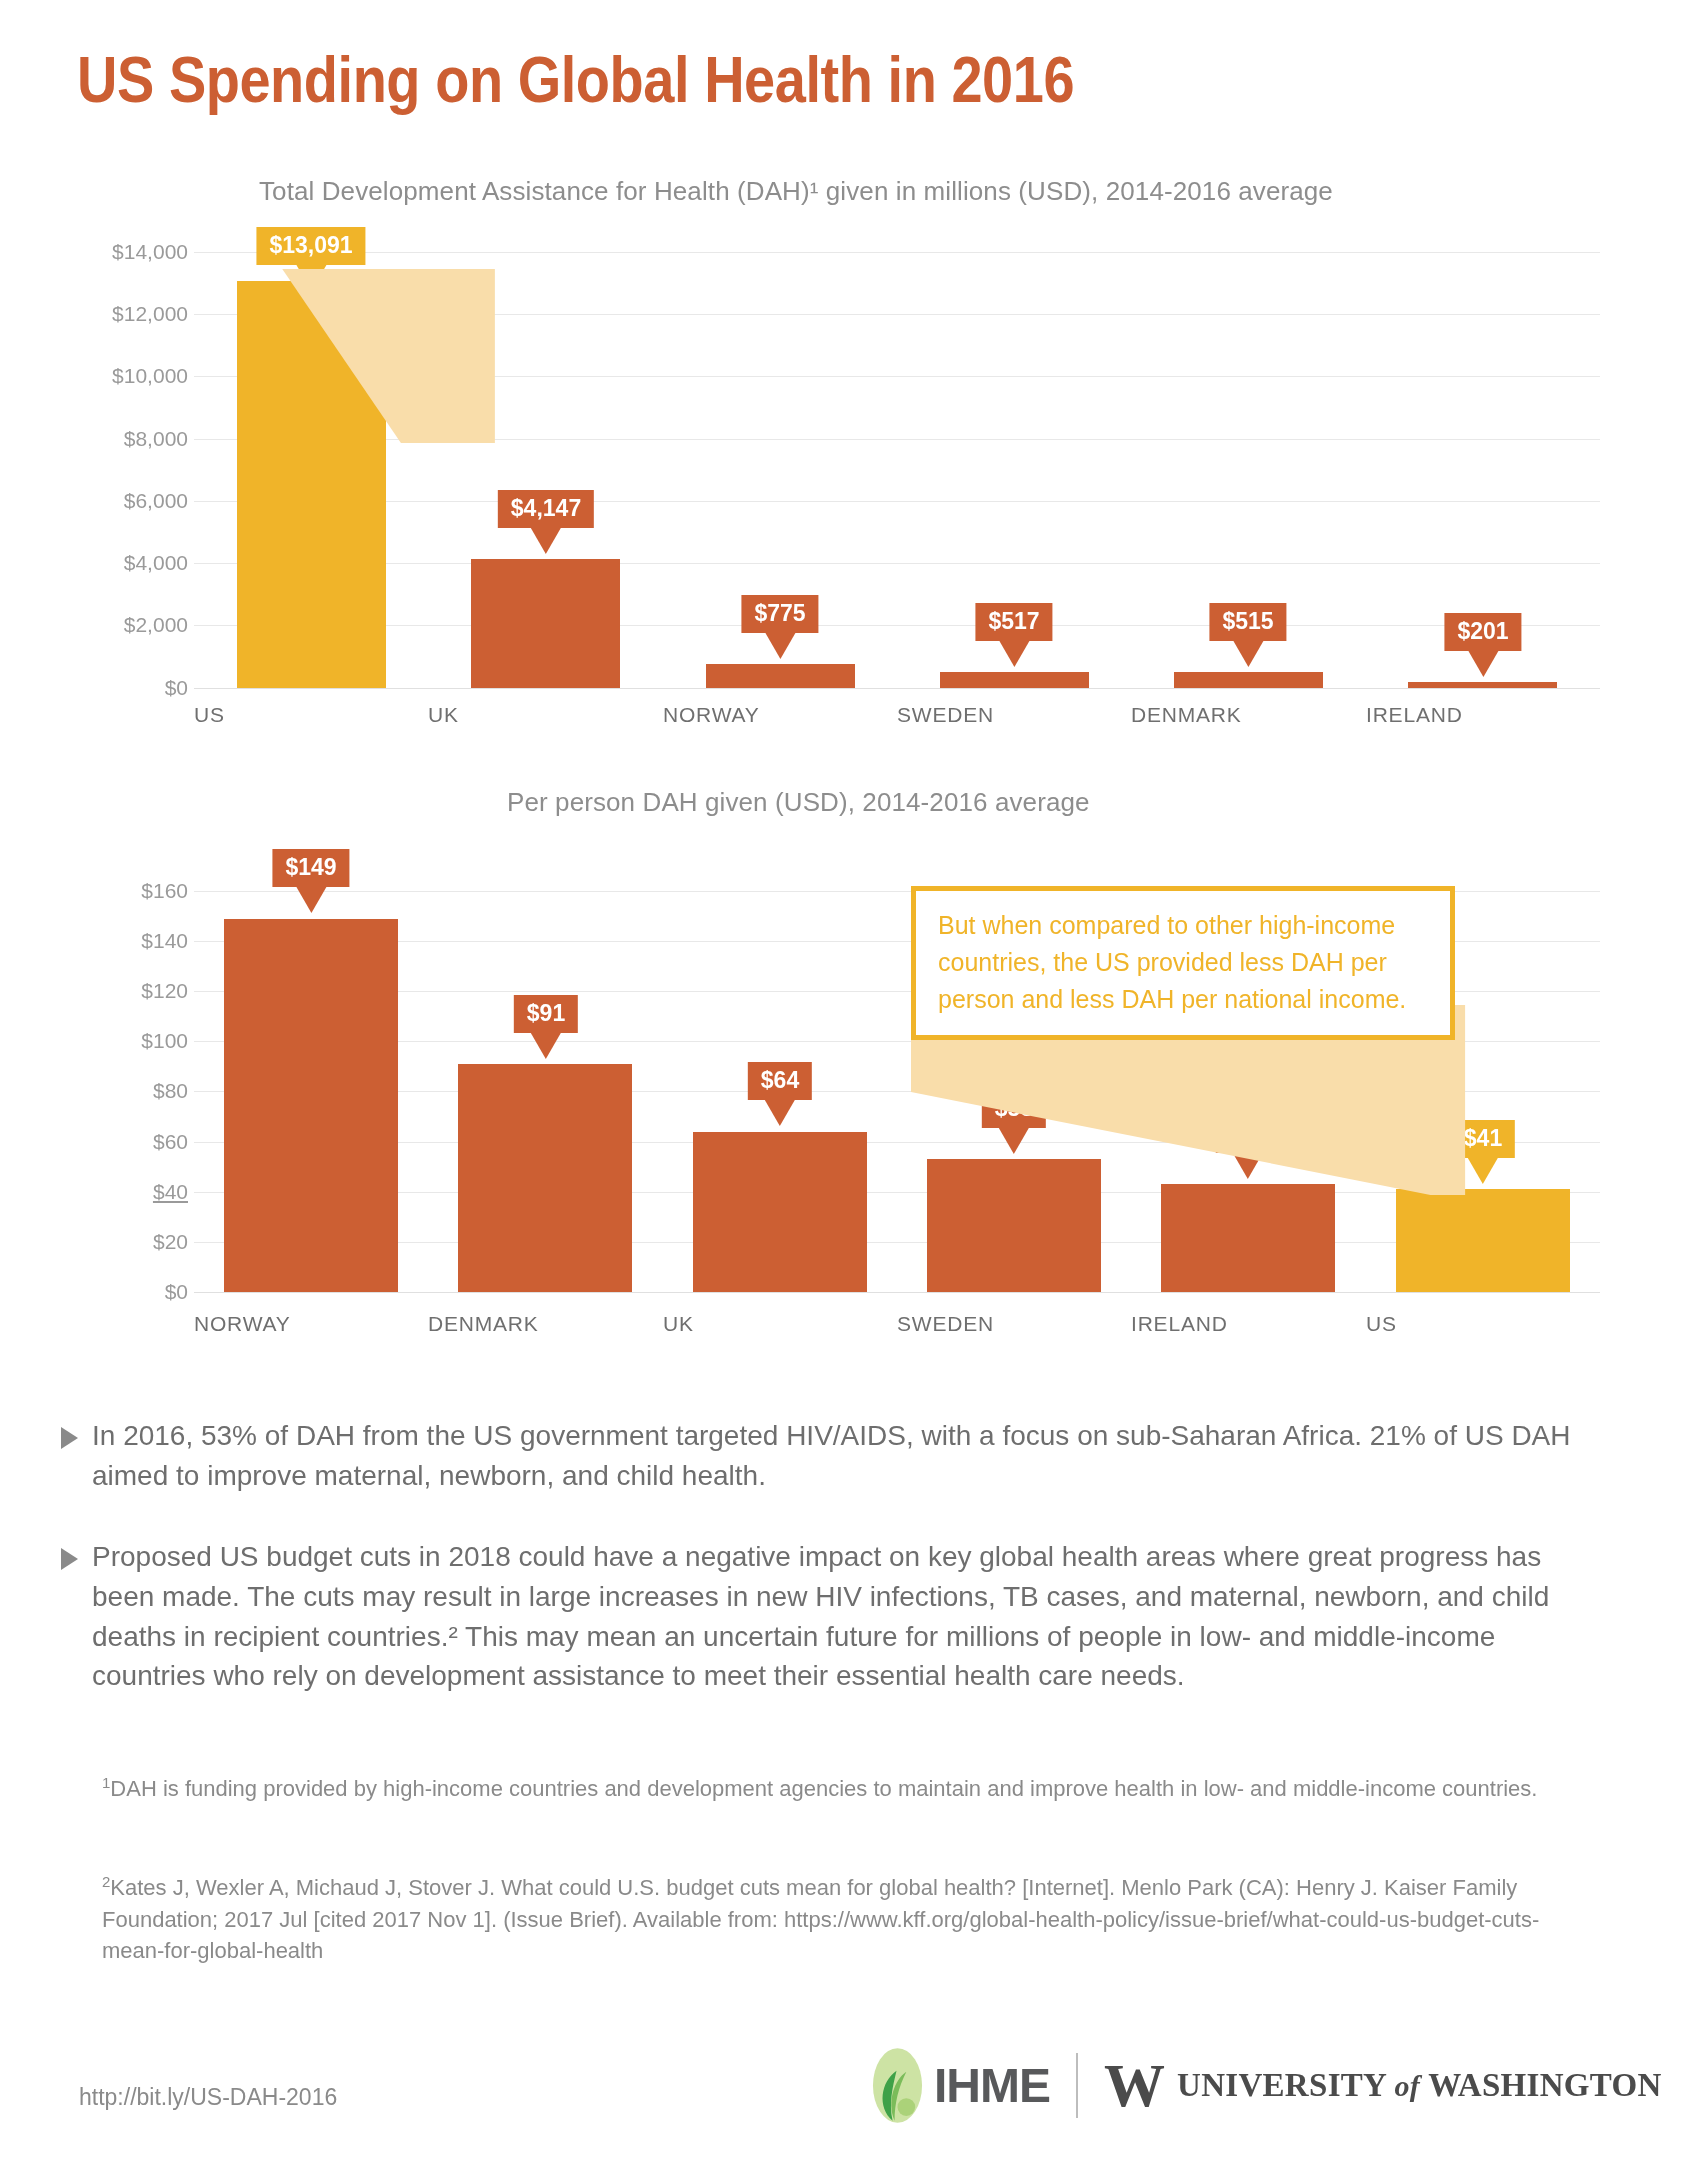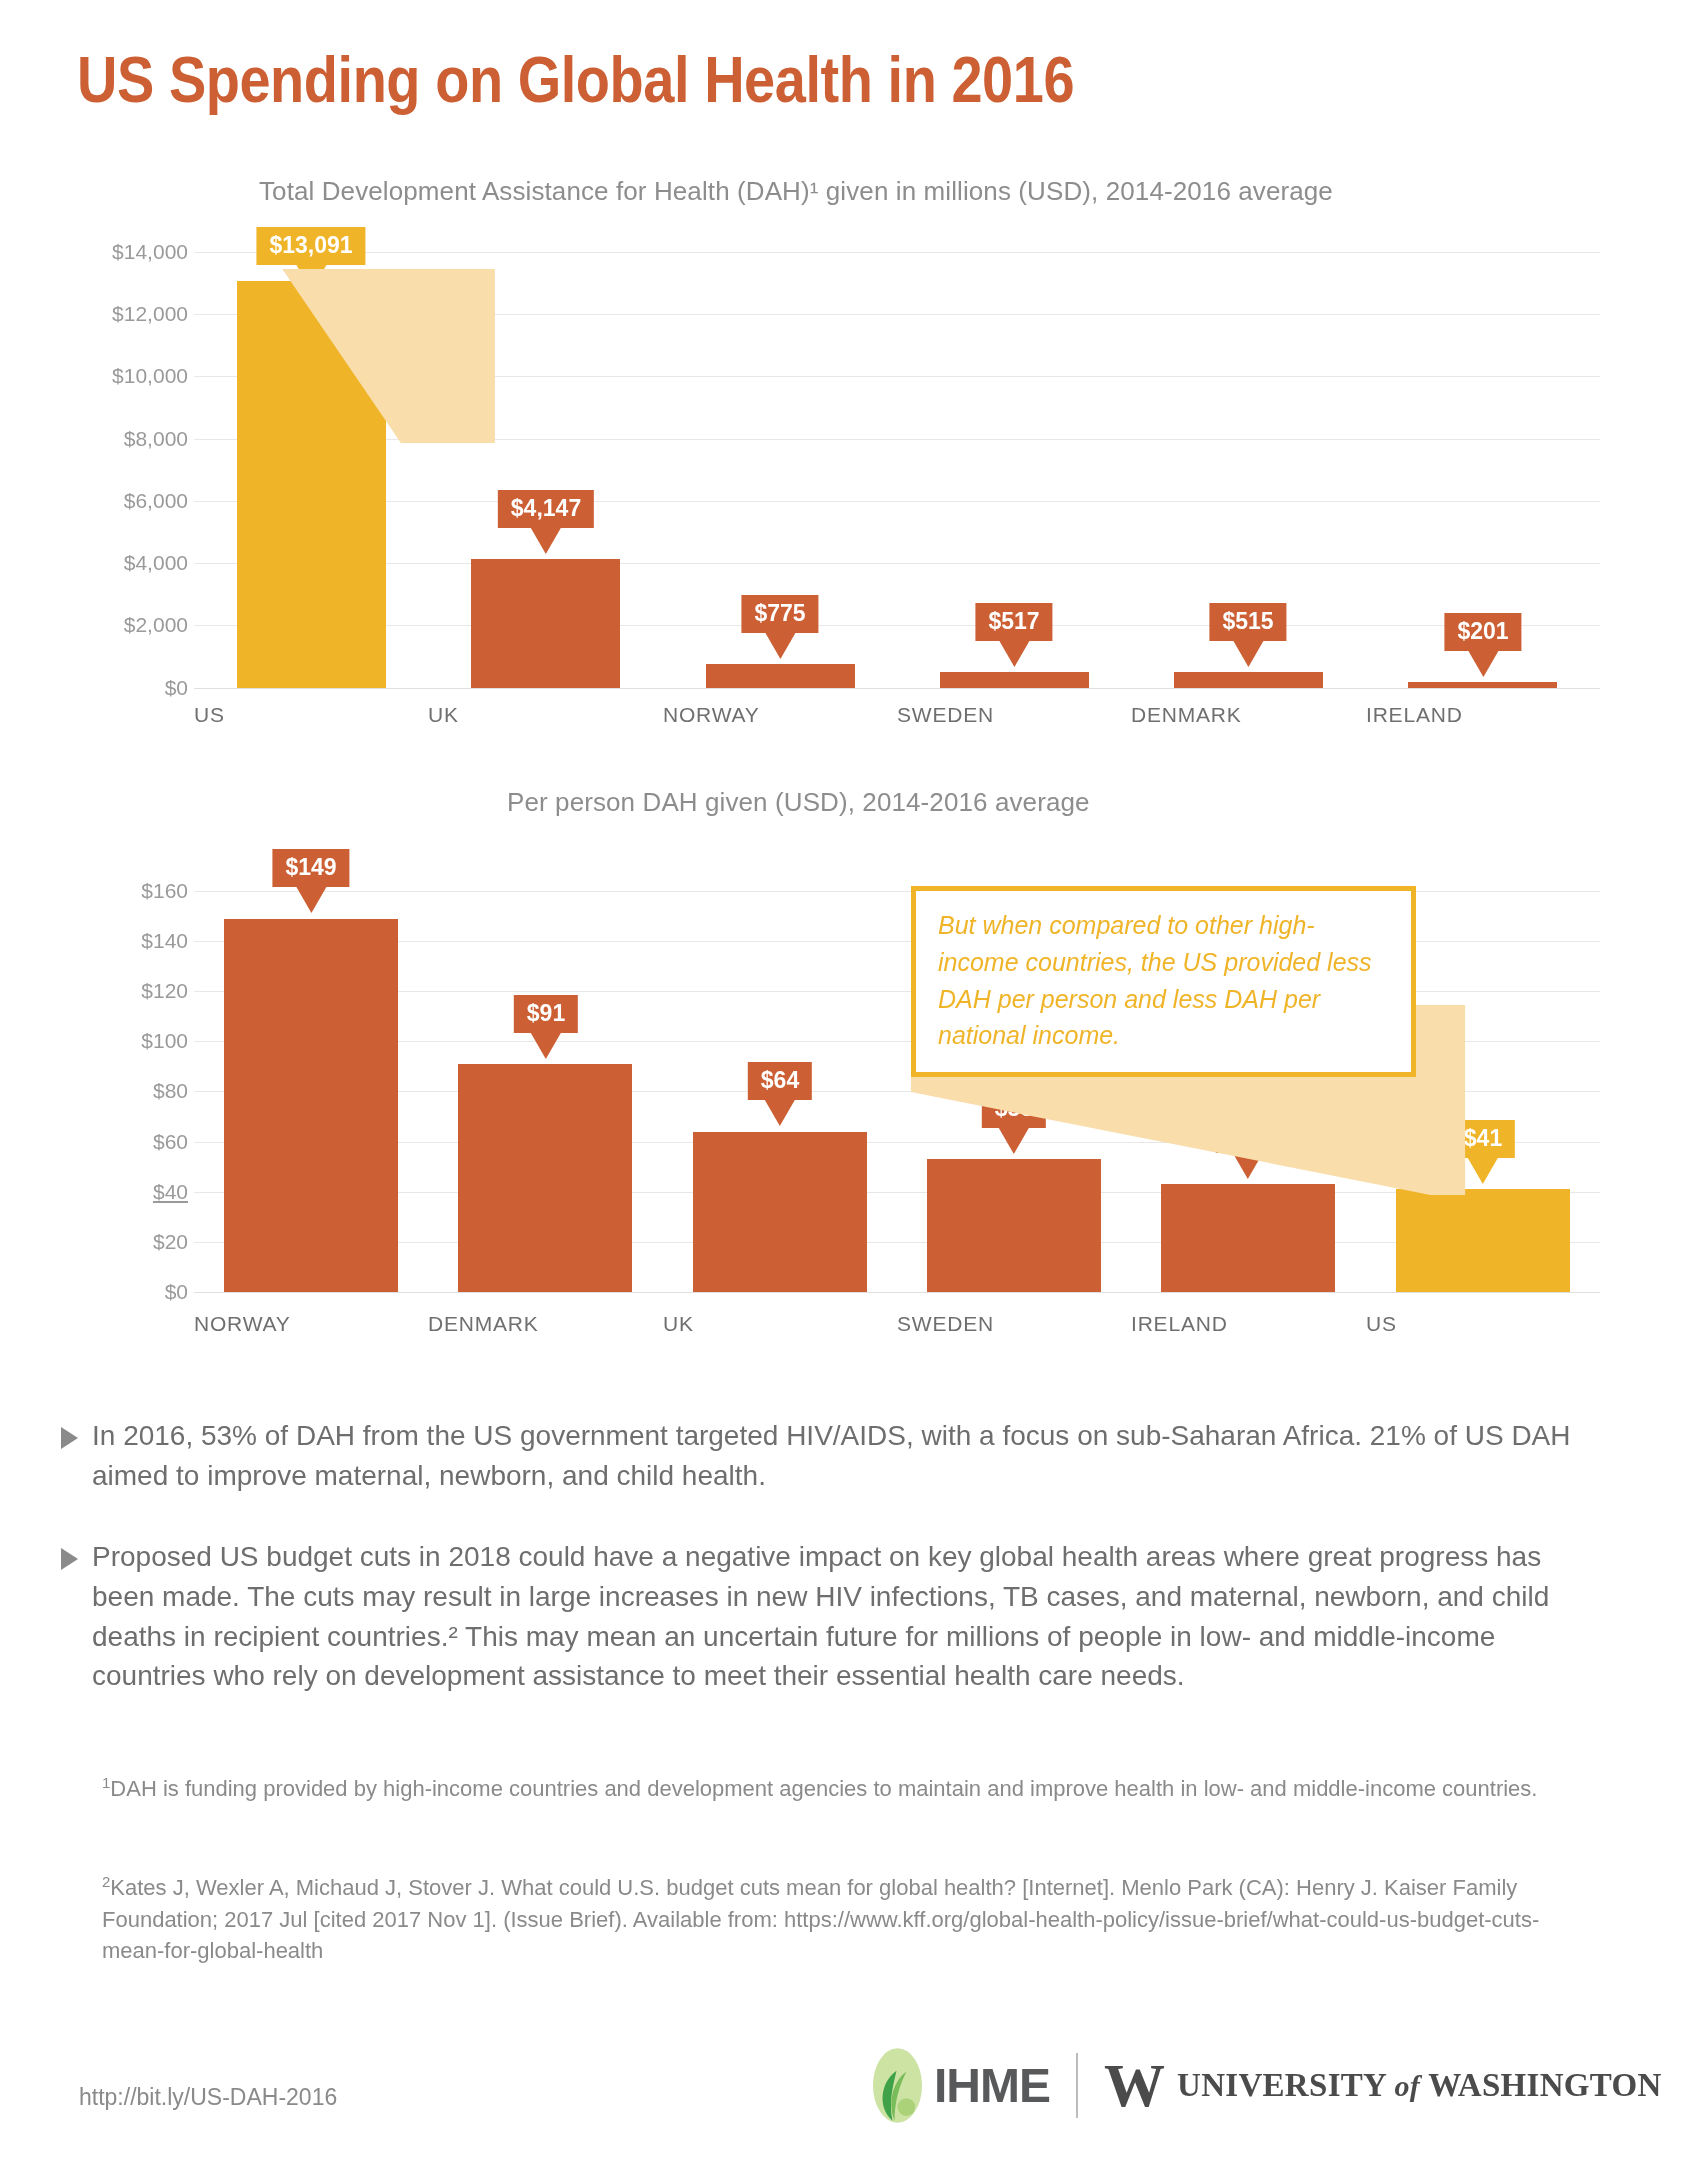--- a/index.html
+++ b/index.html
@@ -357,21 +357,21 @@
         <div class="tip"></div>
       </div>
     </div>
 
   <div class="callout-wedge" style="left:911px; top:1005px;">
     <svg width="564" height="193" viewBox="0 0 570 195">
       <polygon points="0,0 560,0 560,192 560,192 525,192 0,88" fill="#f9ddaa"></polygon>
     </svg>
   </div>
 
-  <div class="callout" style="left:911px; top:886px; width:505px;font-style:italic;">But when compared to other high-income countries, the US provided less DAH per person and less DAH per national income.</div>
+  <div class="callout" style="left:911px; top:886px; width:544px;">But when compared to other high-income countries, the US provided less DAH per person and less DAH per national income.</div>
 
   <div class="bullet" style="left:61px; top:1416px; width:1564px;">
     <div class="tri"></div>
     <div class="txt">In 2016, 53% of DAH from the US government targeted HIV/AIDS, with a focus on sub-Saharan Africa. 21% of US DAH aimed to improve maternal, newborn, and child health.</div>
   </div>
 
   <div class="bullet" style="left:61px; top:1537px; width:1544px;">
     <div class="tri"></div>
     <div class="txt">Proposed US budget cuts in 2018 could have a negative impact on key global health areas where great progress has been made. The cuts may result in large increases in new HIV infections, TB cases, and maternal, newborn, and child deaths in recipient countries.² This may mean an uncertain future for millions of people in low- and middle-income countries who rely on development assistance to meet their essential health care needs.</div>
   </div>

